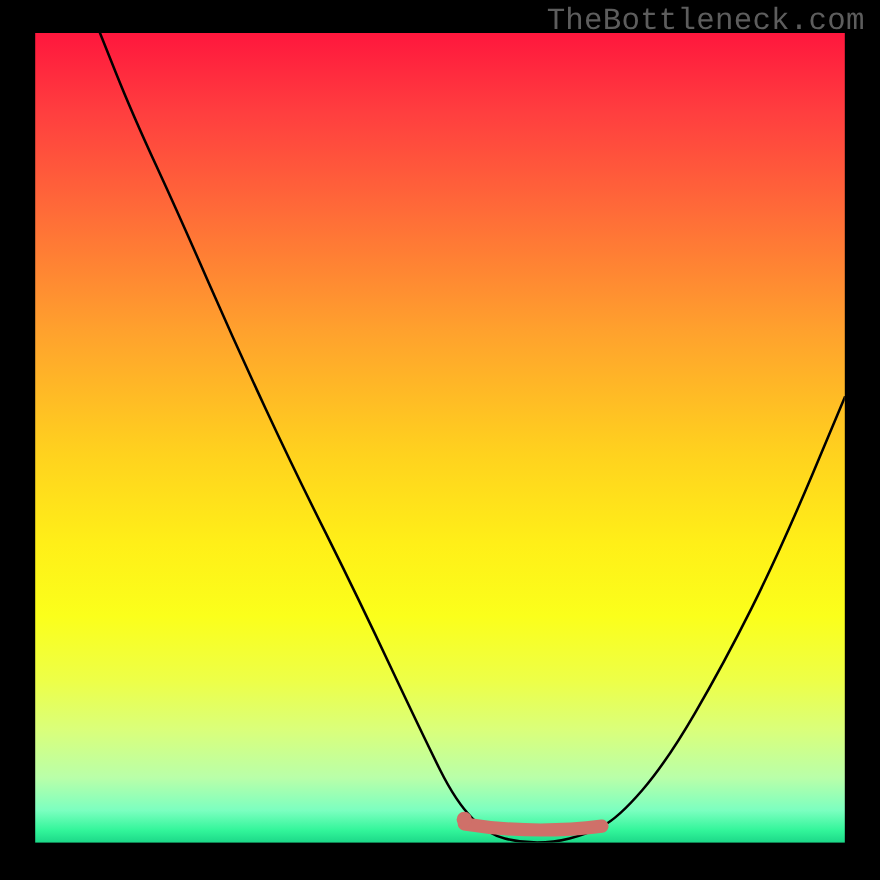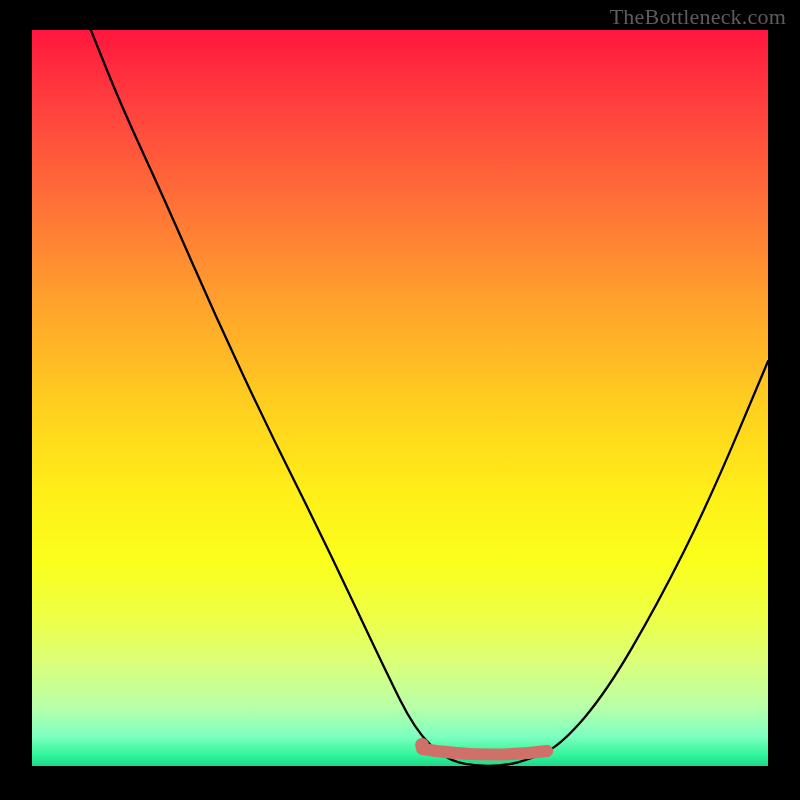--- a/index.html
+++ b/index.html
@@ -8,22 +8,22 @@
     width: 800px;
     height: 800px;
     position: relative;
     background: #000;
   }
   .watermark {
     position: absolute;
     top: 4px;
     right: 14px;
     color: #5d5d5d;
-    font-family: Liberation Serif, serif;
-    font-size: 22px;
+    font-family: Liberation Mono, monospace;
+    font-size: 28px;
     font-weight: 400;
     letter-spacing: 0.2px;
     z-index: 30;
   }
   .plot-area {
     position: absolute;
     left: 32px;
     top: 30px;
     width: 736px;
     height: 736px;

